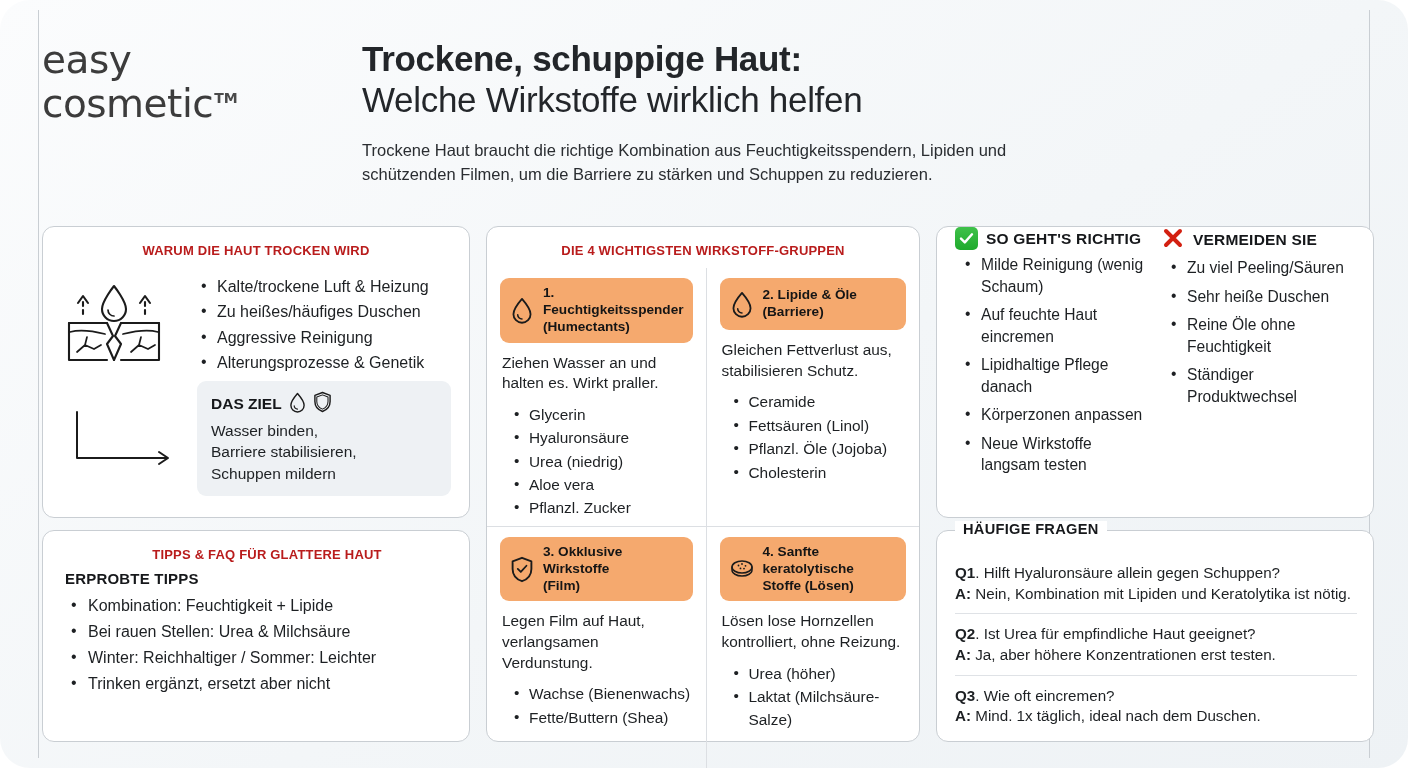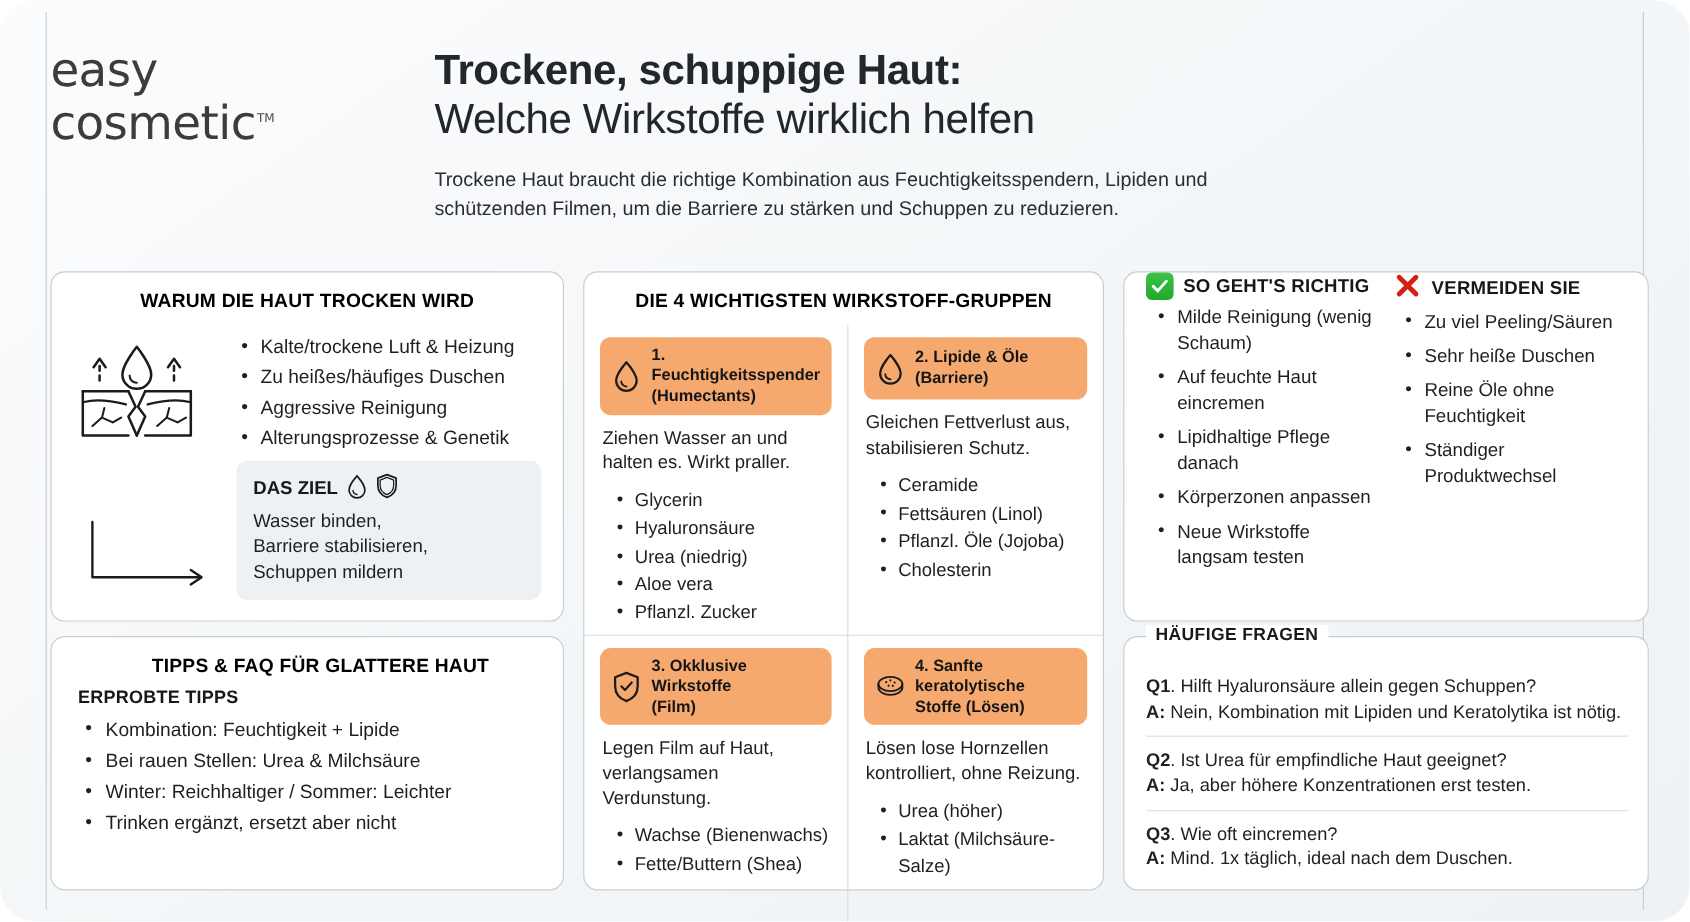--- a/index.html
+++ b/index.html
@@ -47,25 +47,26 @@
   .logo-line {
     font-family: "DejaVu Sans", sans-serif;
     font-weight: 400;
     font-size: 39px;
     letter-spacing: -0.5px;
     color: #3c3c3c;
     line-height: 1.12;
   }
   .logo-l2 { position: relative; display: inline-block; }
   .logo-tm {
-    font-size: 10px;
+    font-size: 14px;
     vertical-align: super;
     color: #4a4a4a;
     letter-spacing: 0;
     margin-left: 1px;
+    font-weight: bold;
   }
   .head-text {
     position: absolute;
     left: 362px;
     top: 38px;
     width: 1000px;
   }
   .title-1 {
     font-size: 35px;
     font-weight: bold;
@@ -104,24 +105,24 @@
 
   .card {
     background: #ffffff;
     border: 1px solid #c9ced3;
     border-radius: 12px;
     box-sizing: border-box;
     position: relative;
   }
   .card-title {
     text-align: center;
-    font-size: 16px;
+    font-size: 13px;
     font-weight: bold;
     letter-spacing: 0.2px;
-    color: #000000;
+    color: #b91c1c;
     padding: 16px 10px 10px 10px;
   }
 
   
   .card-why { height: 292px; padding-bottom: 6px; }
   .why-body {
     display: flex;
     padding: 2px 16px 0 18px;
     gap: 10px;
   }
@@ -140,21 +141,21 @@
     padding-left: 16px;
   }
   .why-list li:before {
     content: "\2022";
     position: absolute;
     left: 0;
     top: -1px;
   }
   .goal-row {
     display: flex;
-    align-items: flex-end;
+    align-items: center;
     padding: 4px 18px 0 28px;
     gap: 6px;
   }
   .arrow-wrap { flex: 0 0 120px; padding-top: 10px; }
   .goal-box {
     flex: 1 1 auto;
     background: #eef1f4;
     border-radius: 9px;
     padding: 10px 12px 12px 14px;
     margin-top: 2px;

